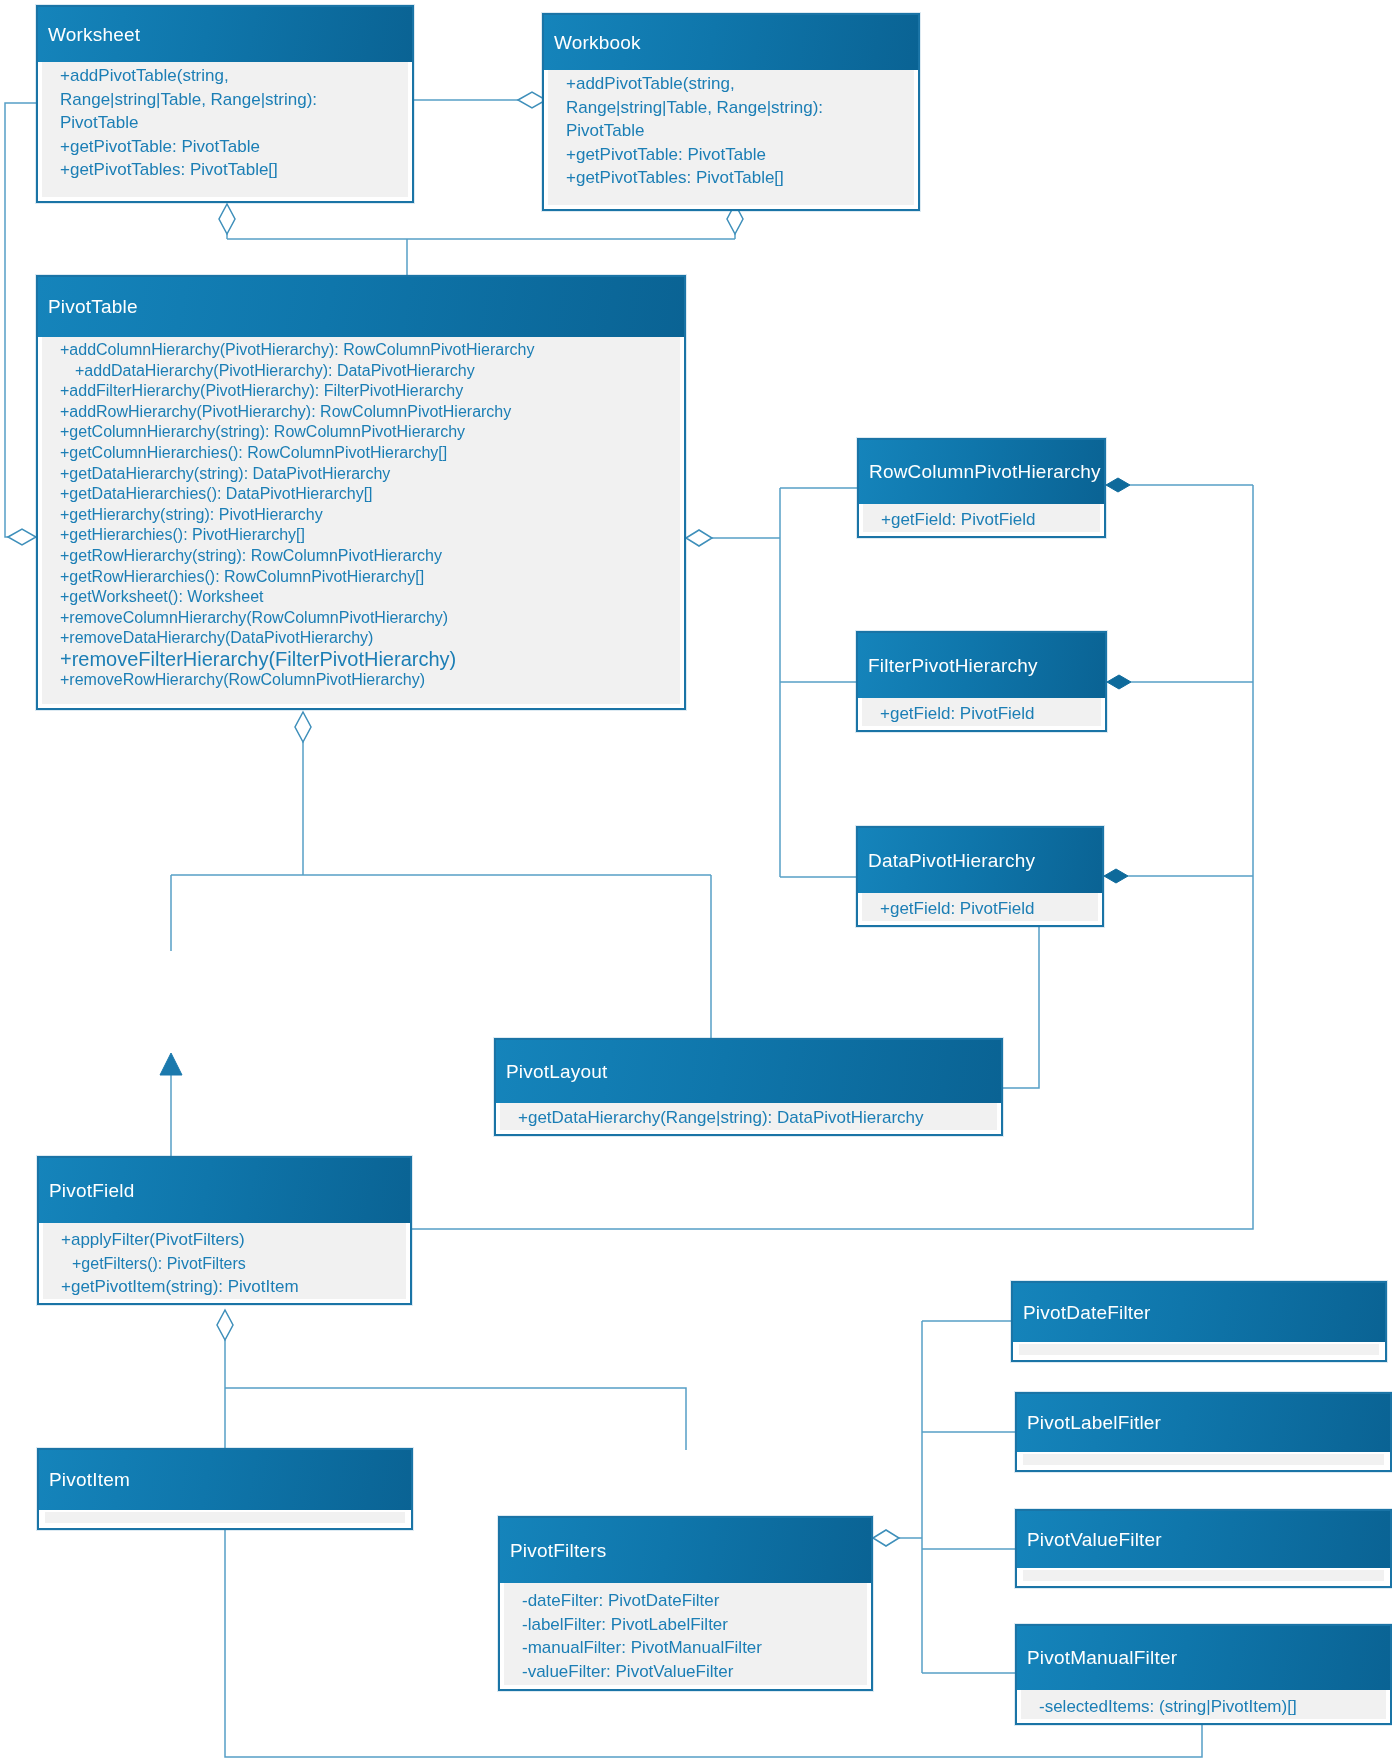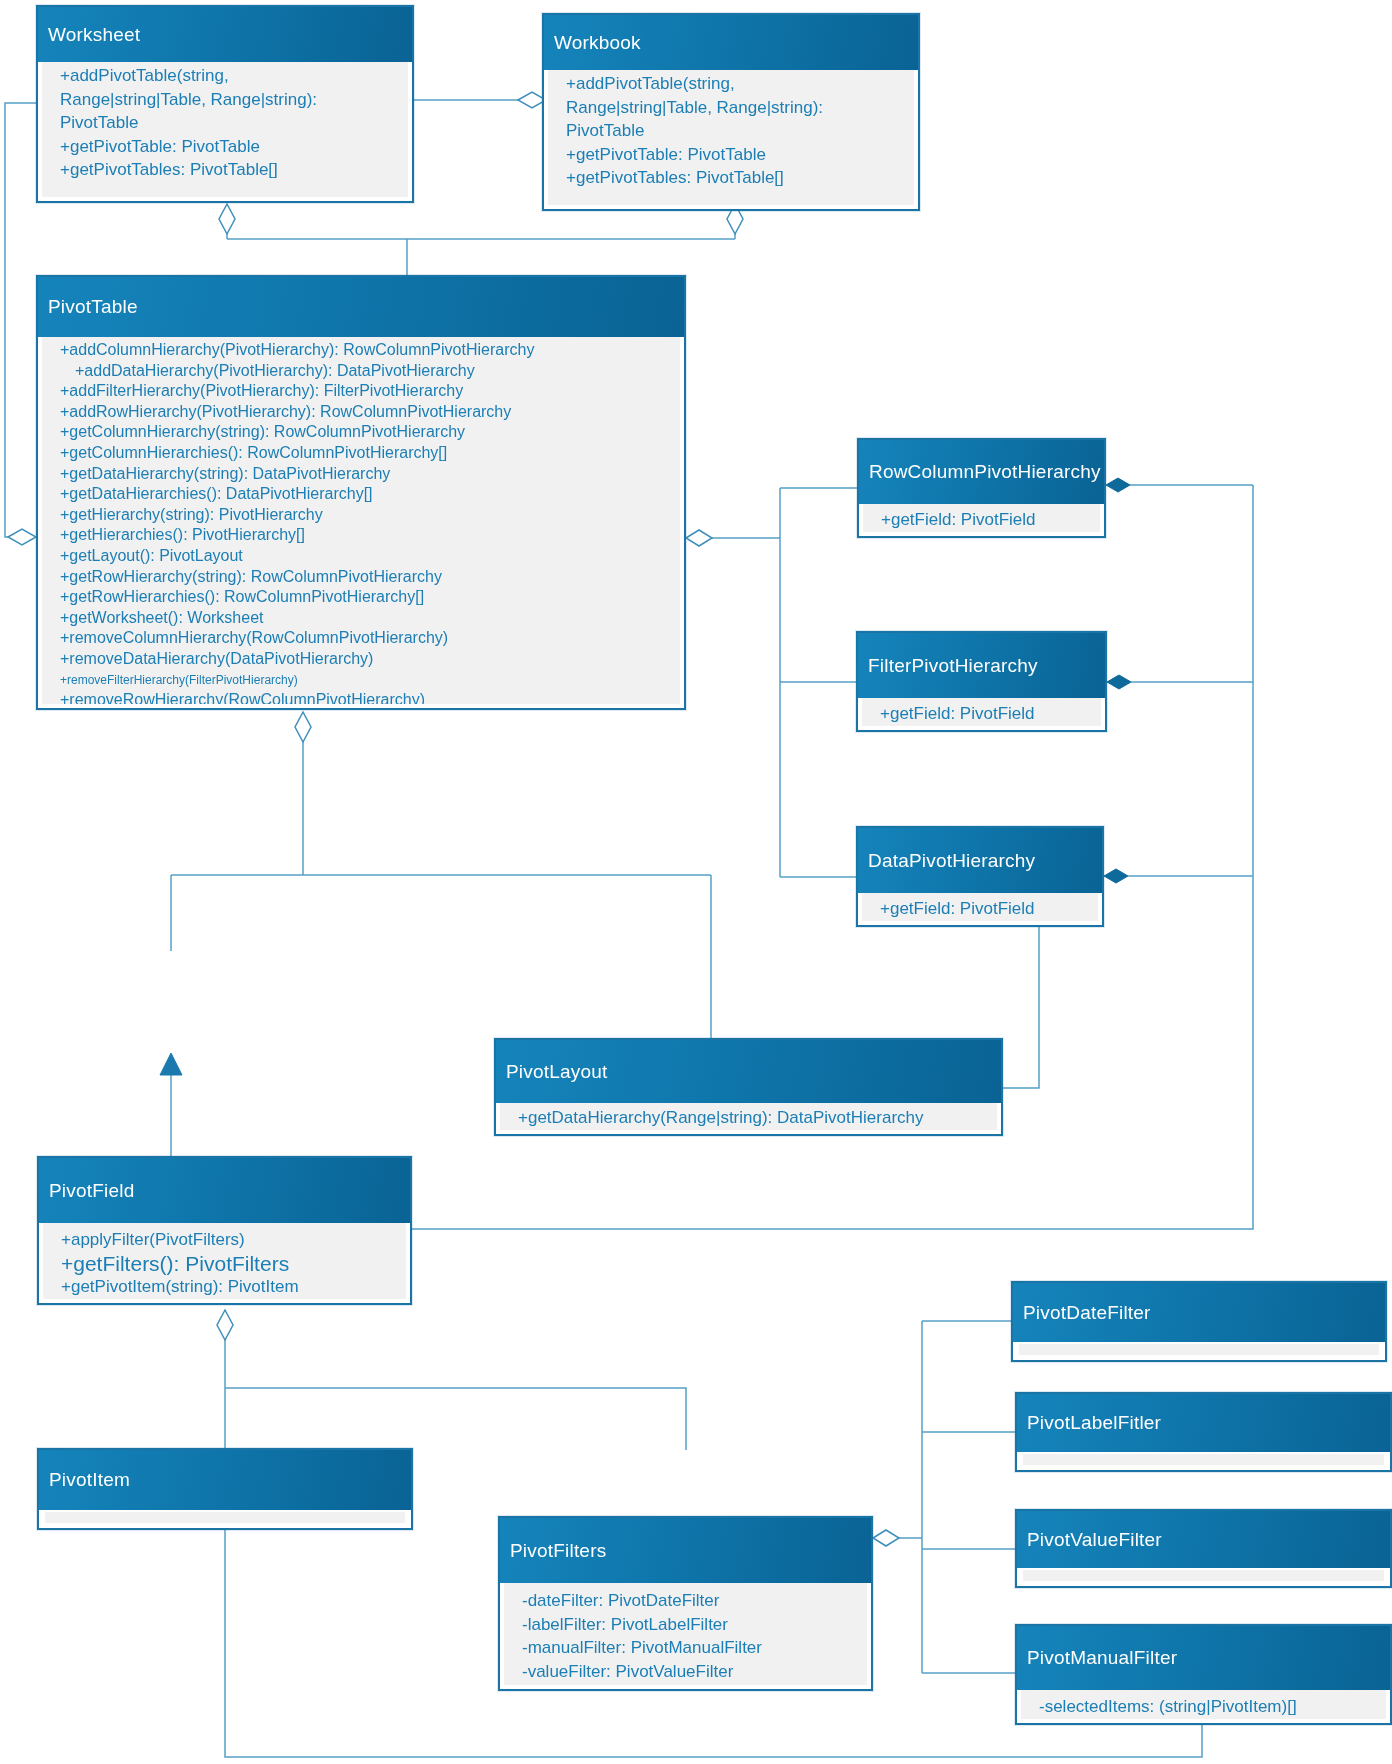--- a/index.html
+++ b/index.html
@@ -101,27 +101,26 @@
         <div class="uml-member" style="font-size: 16px; line-height: 20.6px;">+addColumnHierarchy(PivotHierarchy): RowColumnPivotHierarchy</div>
         <div class="uml-member" style="font-size: 16px; line-height: 20.6px; padding-left: 33px;">+addDataHierarchy(PivotHierarchy): DataPivotHierarchy</div>
         <div class="uml-member" style="font-size: 16px; line-height: 20.6px;">+addFilterHierarchy(PivotHierarchy): FilterPivotHierarchy</div>
         <div class="uml-member" style="font-size: 16px; line-height: 20.6px;">+addRowHierarchy(PivotHierarchy): RowColumnPivotHierarchy</div>
         <div class="uml-member" style="font-size: 16px; line-height: 20.6px;">+getColumnHierarchy(string): RowColumnPivotHierarchy</div>
         <div class="uml-member" style="font-size: 16px; line-height: 20.6px;">+getColumnHierarchies(): RowColumnPivotHierarchy[]</div>
         <div class="uml-member" style="font-size: 16px; line-height: 20.6px;">+getDataHierarchy(string): DataPivotHierarchy</div>
         <div class="uml-member" style="font-size: 16px; line-height: 20.6px;">+getDataHierarchies(): DataPivotHierarchy[]</div>
         <div class="uml-member" style="font-size: 16px; line-height: 20.6px;">+getHierarchy(string): PivotHierarchy</div>
         <div class="uml-member" style="font-size: 16px; line-height: 20.6px;">+getHierarchies(): PivotHierarchy[]</div>
-        <div class="uml-member" style="font-size: 16px; line-height: 20.6px;">+getLayout(): PivotLayout</div>
         <div class="uml-member" style="font-size: 16px; line-height: 20.6px;">+getRowHierarchy(string): RowColumnPivotHierarchy</div>
         <div class="uml-member" style="font-size: 16px; line-height: 20.6px;">+getRowHierarchies(): RowColumnPivotHierarchy[]</div>
         <div class="uml-member" style="font-size: 16px; line-height: 20.6px;">+getWorksheet(): Worksheet</div>
         <div class="uml-member" style="font-size: 16px; line-height: 20.6px;">+removeColumnHierarchy(RowColumnPivotHierarchy)</div>
         <div class="uml-member" style="font-size: 16px; line-height: 20.6px;">+removeDataHierarchy(DataPivotHierarchy)</div>
-        <div class="uml-member" style="font-size: 12px; line-height: 20.6px;">+removeFilterHierarchy(FilterPivotHierarchy)</div>
+        <div class="uml-member" style="font-size: 20px; line-height: 20.6px;">+removeFilterHierarchy(FilterPivotHierarchy)</div>
         <div class="uml-member" style="font-size: 16px; line-height: 20.6px;">+removeRowHierarchy(RowColumnPivotHierarchy)</div>
       </div>
     </div>
     <div class="uml-class" style="left: 857px; top: 438px; width: 249px; height: 100px;">
       <div class="uml-header" style="height: 64px;">
         <span class="uml-title">RowColumnPivotHierarchy</span>
       </div>
       <div class="uml-body" style="top: 64px; padding-top: 4px;">
         <div class="uml-member" style="font-size: 17px; line-height: 23.5px;">+getField: PivotField</div>
       </div>
@@ -149,21 +148,21 @@
       <div class="uml-body" style="top: 63px; padding-top: 3px;">
         <div class="uml-member" style="font-size: 17px; line-height: 23.5px;">+getDataHierarchy(Range|string): DataPivotHierarchy</div>
       </div>
     </div>
     <div class="uml-class" style="left: 37px; top: 1156px; width: 375px; height: 149px;">
       <div class="uml-header" style="height: 65px;">
         <span class="uml-title">PivotField</span>
       </div>
       <div class="uml-body" style="top: 65px; padding-top: 5px;">
         <div class="uml-member" style="font-size: 17px; line-height: 23.5px;">+applyFilter(PivotFilters)</div>
-        <div class="uml-member" style="font-size: 21px; line-height: 23.5px;">+getFilters(): PivotFilters</div>
+        <div class="uml-member" style="font-size: 16px; line-height: 23.5px; margin-left: 11px;">+getFilters(): PivotFilters</div>
         <div class="uml-member" style="font-size: 17px; line-height: 23.5px;">+getPivotItem(string): PivotItem</div>
       </div>
     </div>
     <div class="uml-class" style="left: 37px; top: 1448px; width: 376px; height: 82px;">
       <div class="uml-header" style="height: 60px;">
         <span class="uml-title">PivotItem</span>
       </div>
       <div class="uml-body" style="inset: 62px 6px 5px;"></div>
     </div>
     <div class="uml-class" style="left: 498px; top: 1516px; width: 375px; height: 175px;">

